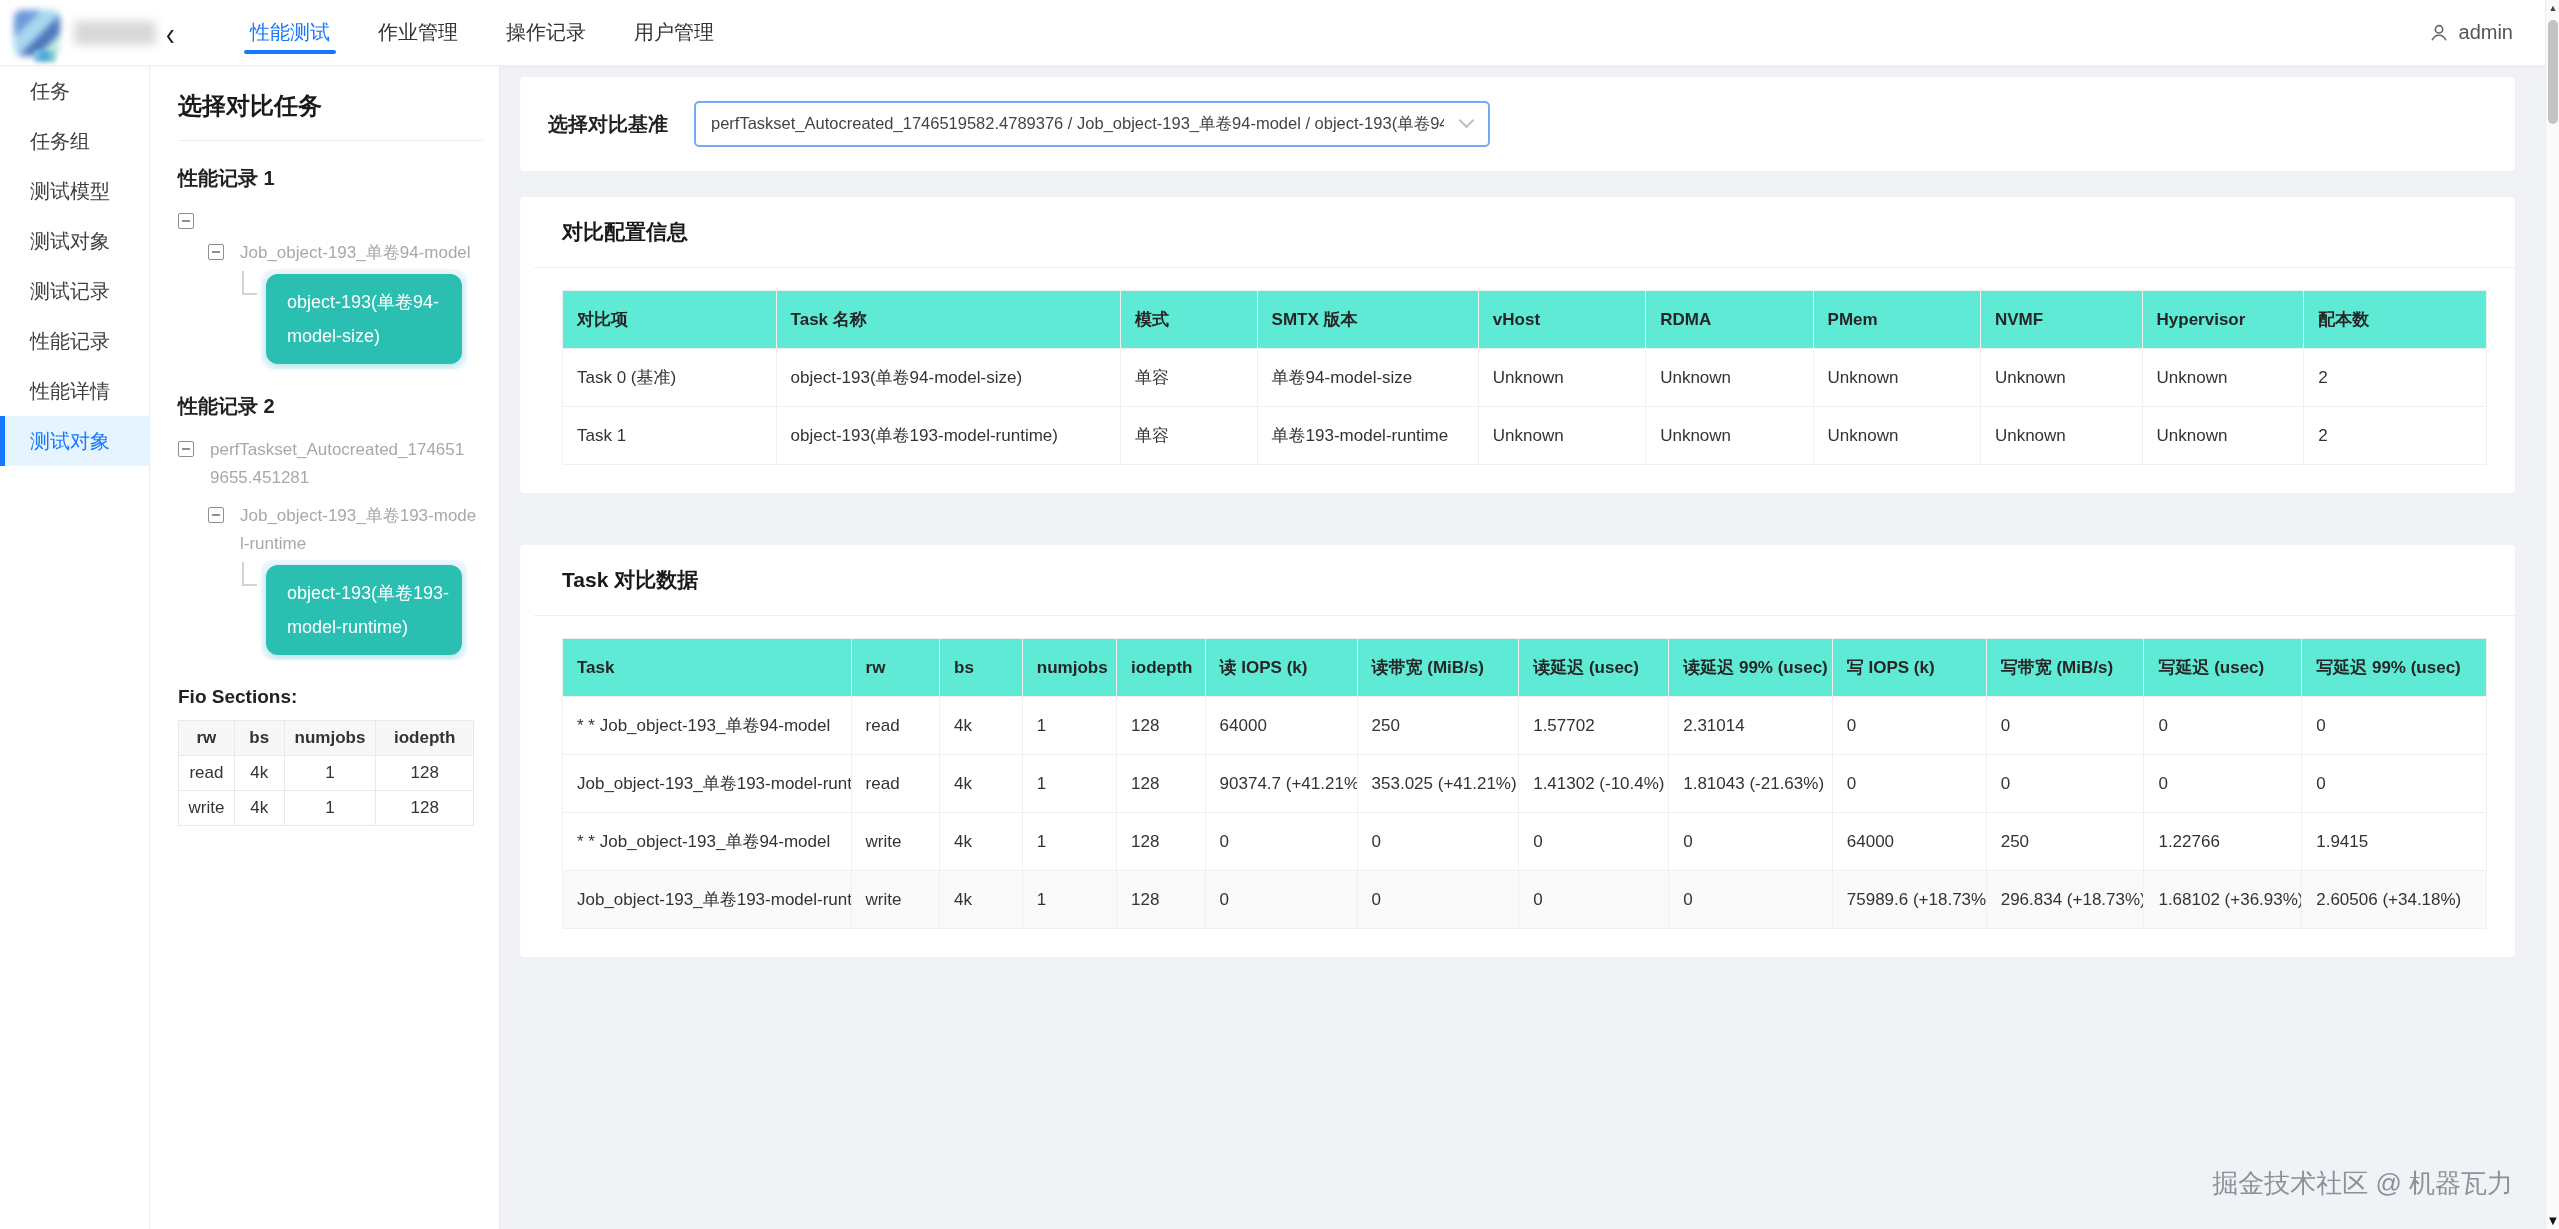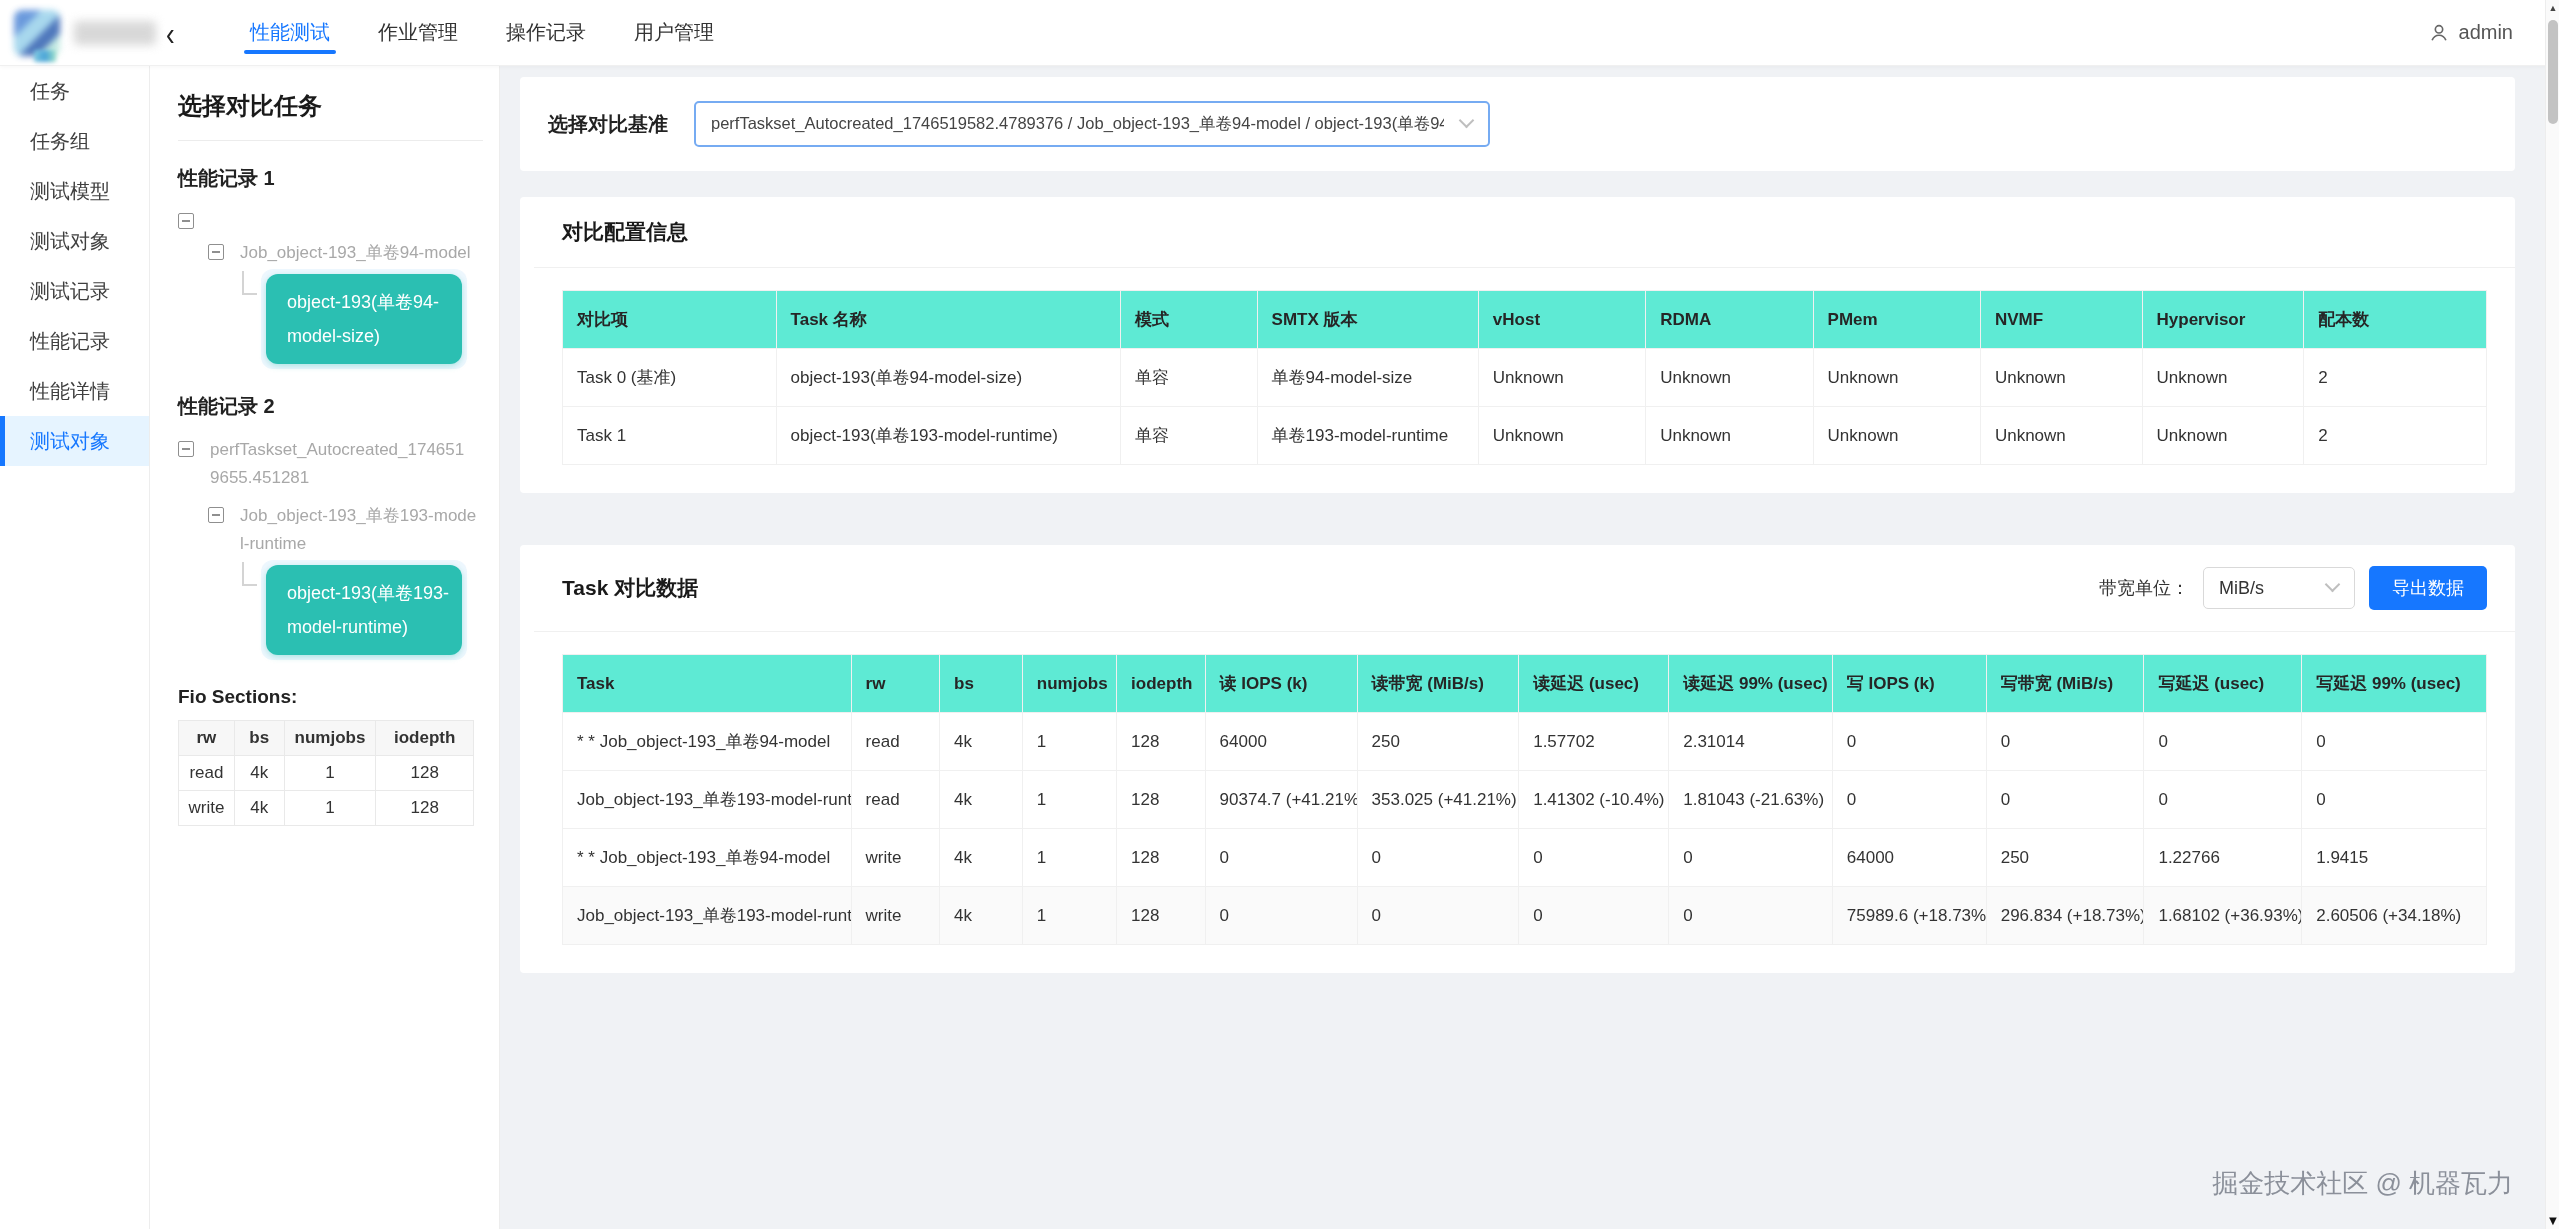--- a/index.html
+++ b/index.html
@@ -297,28 +297,20 @@
                 <td>2</td>
               </tr>
             </tbody>
           </table>
       </div>
     </div>
 
     <div class="card task-card">
       <div class="card-head">
         <span class="card-title">Task 对比数据</span>
-        <div class="head-controls">
-          <span class="bw-label">带宽单位：</span>
-          <div class="select bw-select">
-            <span class="select-value">MiB/s</span>
-            <span class="caret"></span>
-          </div>
-          <button class="export-btn">导出数据</button>
-        </div>
       </div>
       <div class="table-wrap">
         <table class="data-table task-table" id="task-table">
             <colgroup>
               <col>
               <col>
               <col>
               <col>
               <col>
               <col>

